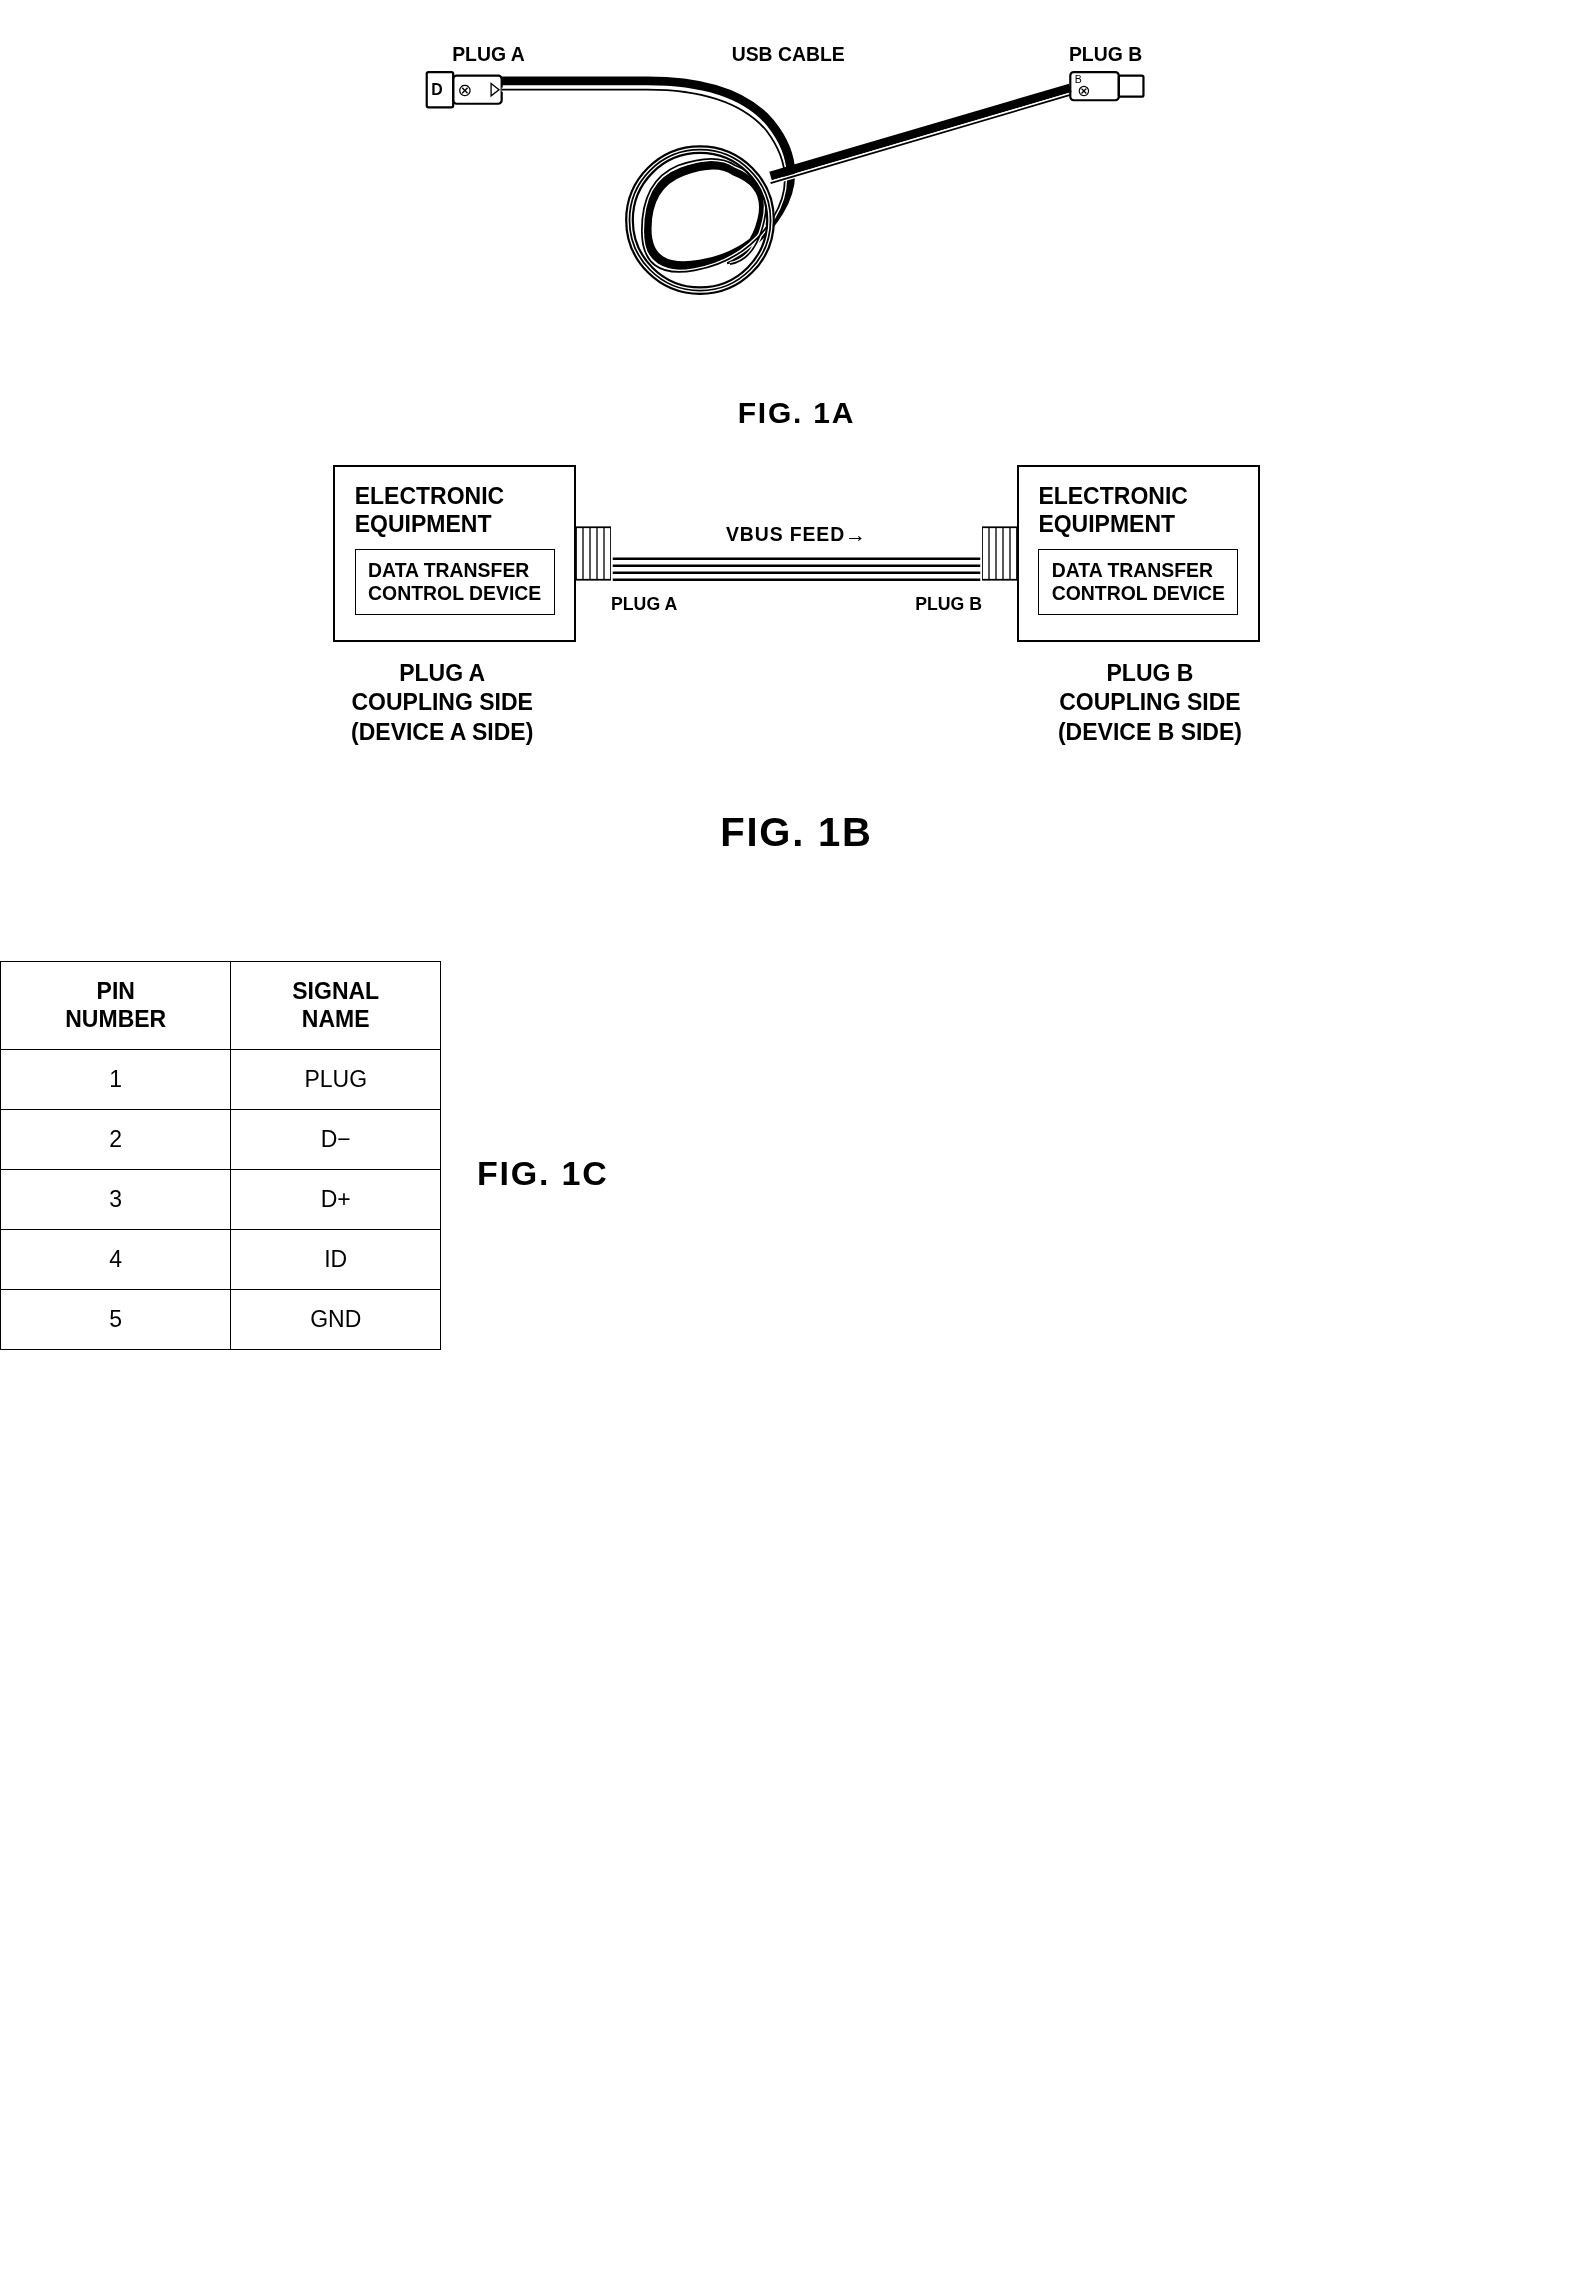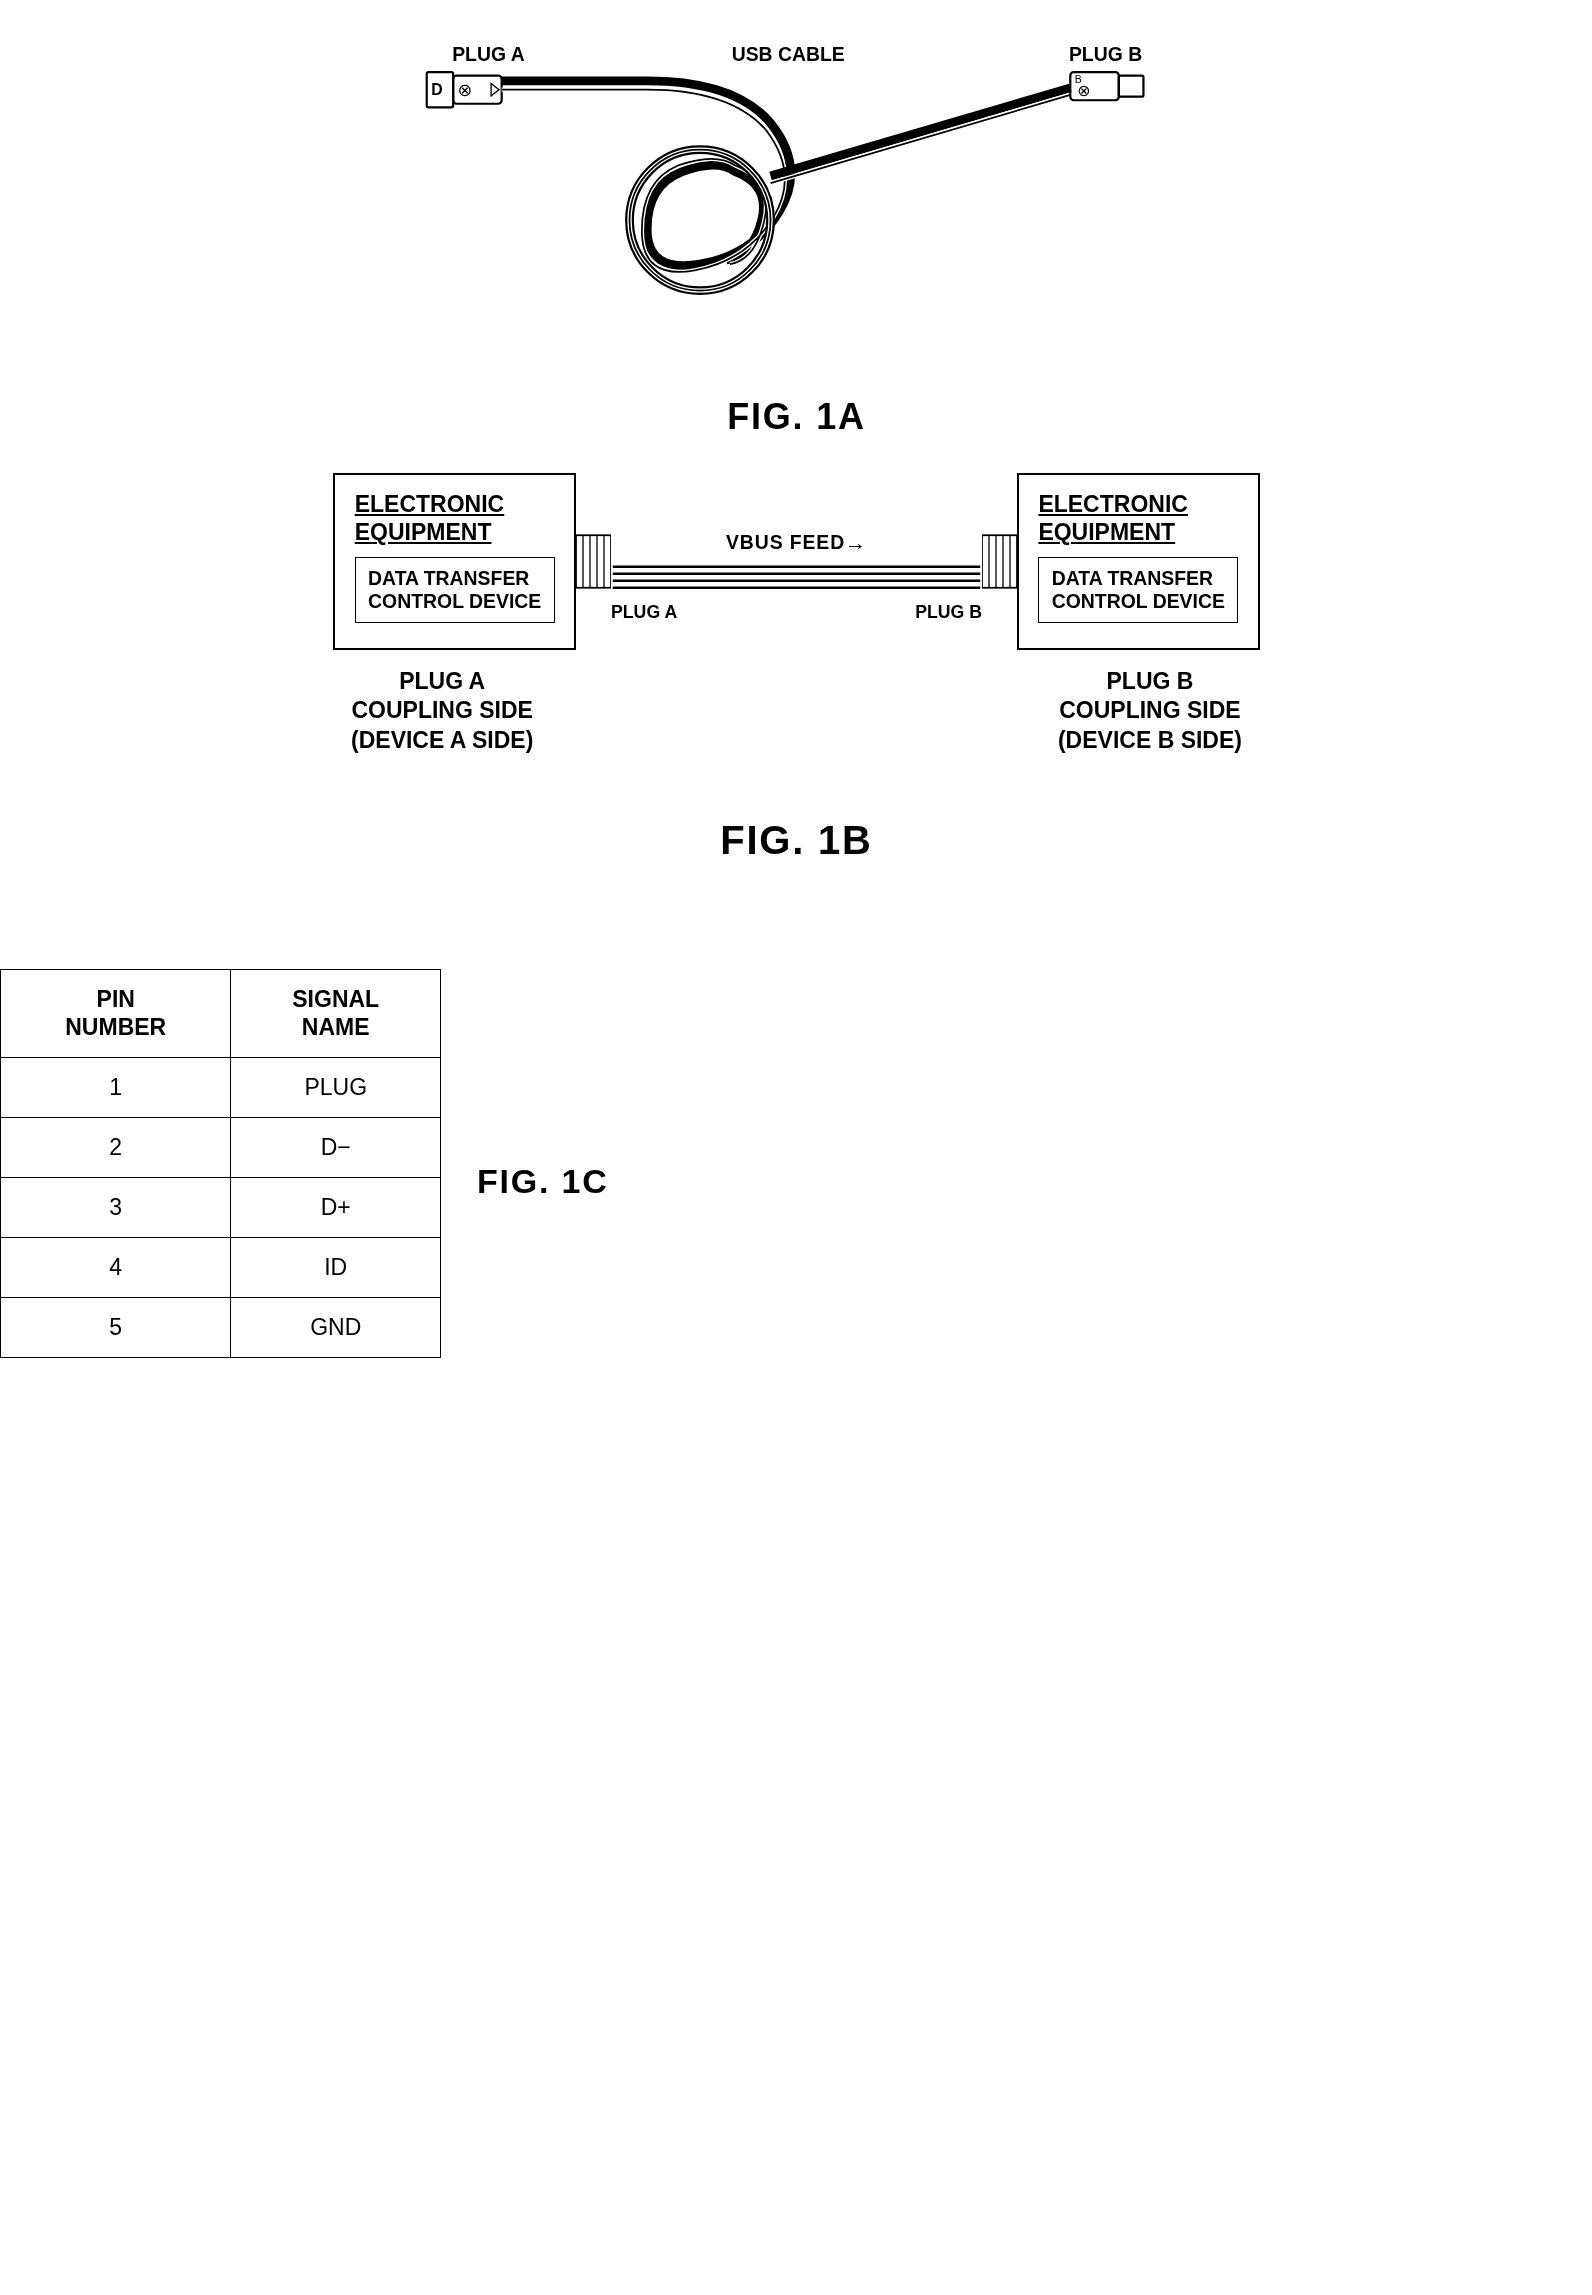--- a/index.html
+++ b/index.html
@@ -22,21 +22,21 @@
       align-items: center;
       margin-bottom: 35px;
     }
     .fig1a-diagram {
       width: 794px;
       height: 335px;
       position: relative;
       margin-bottom: 17.7px;
     }
     .fig1a-label {
-      font-size: 36px;
+      font-size: 30px;
       font-weight: bold;
       letter-spacing: 1.8px;
       text-align: center;
       margin-top: 8.8px;
     }
 
     
     .fig1b-container {
       width: 1593px;
       display: flex;
@@ -60,21 +60,20 @@
       align-items: flex-start;
       min-width: 194px;
       min-height: 177px;
       position: relative;
     }
     .equipment-title {
       font-size: 23px;
       font-weight: bold;
       line-height: 1.2;
       margin-bottom: 10.6px;
-      text-decoration: underline;
     }
     .data-transfer-box {
       border: 1.8px solid #000;
       padding: 8.8px 12.4px;
       font-size: 19.4px;
       font-weight: bold;
       line-height: 1.2;
     }
     .cable-section {
       display: flex;

